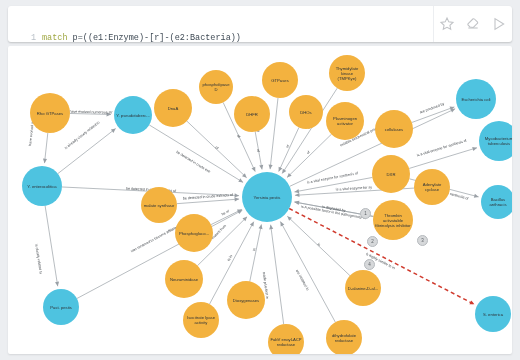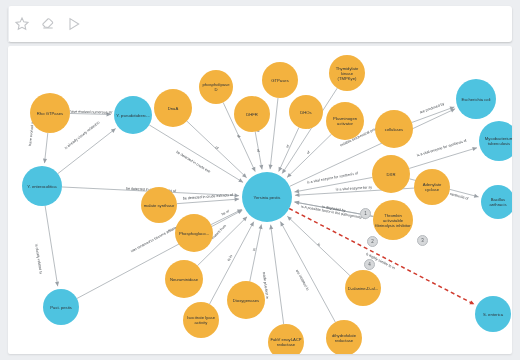--- a/index.html
+++ b/index.html
@@ -60,20 +60,24 @@
     font-size:4.5px;color:#5a5f64;display:flex;align-items:center;justify-content:center;
     cursor:pointer;
   }
 </style>
 </head>
 <body>
 
 <div id="root">
 
   <div class="editor">
+    <div class="code">
+      <div><span class="ln">1</span><span class="kw">match</span><span class="pl"> p=((e1:Enzyme)-[r]-(e2:Bacteria))</span></div>
+      <div><span class="ln">2</span><span class="kw">return</span><span class="pl"> p</span></div>
+    </div>
     <div class="toolbar">
       <div class="tb-ico">
         <svg viewBox="0 0 24 24" fill="none" stroke="#6b7078" stroke-width="1.6">
             <path d="M12 3l2.7 5.8 6.3.8-4.6 4.3 1.2 6.1L12 17l-5.6 3 1.2-6.1L3 9.6l6.3-.8z"></path>
           </svg>
       </div>
       <div class="tb-ico">
         <svg viewBox="0 0 24 24" fill="none" stroke="#6b7078" stroke-width="1.6">
             <path d="M5 18h14"></path>
             <path d="M7.5 16.5L4.8 13.8a1.6 1.6 0 010-2.3l7-7a1.6 1.6 0 012.3 0l4.4 4.4a1.6 1.6 0 010 2.3l-6 6z"></path>

